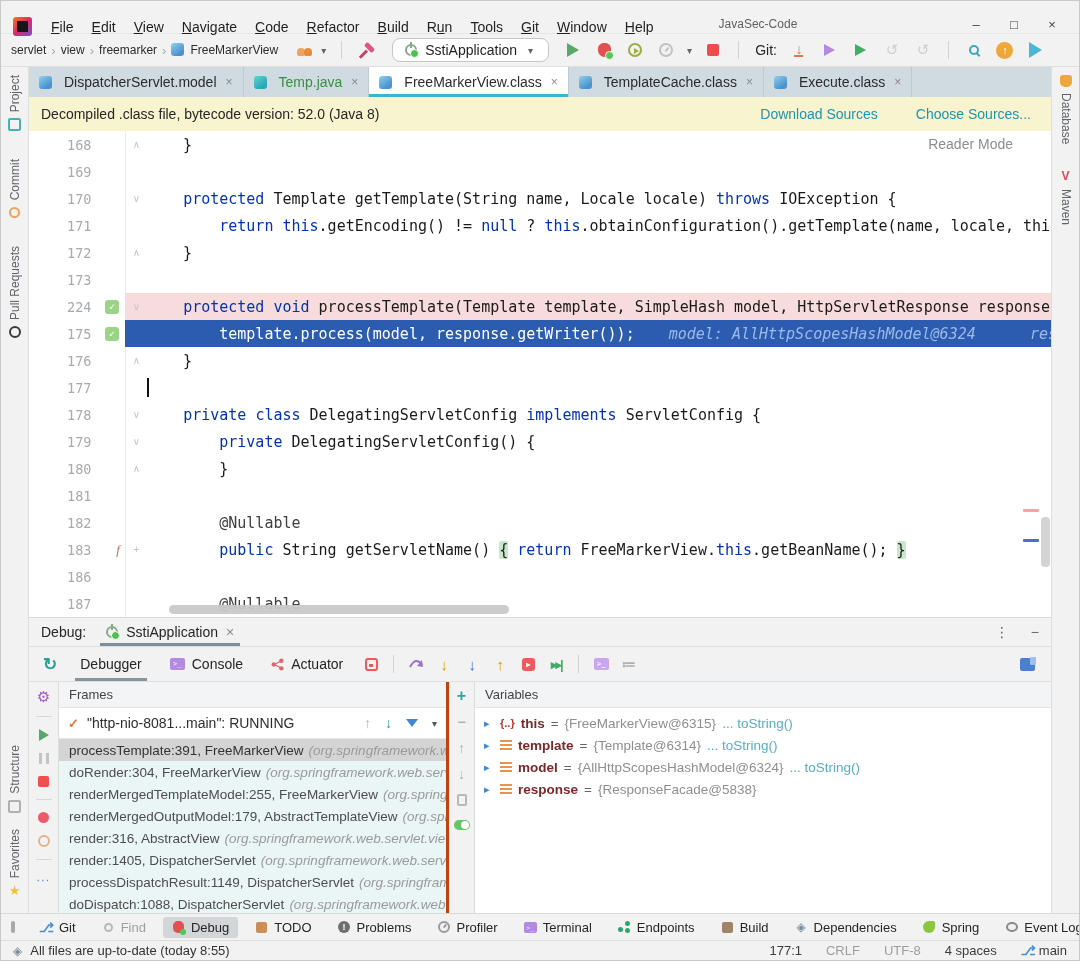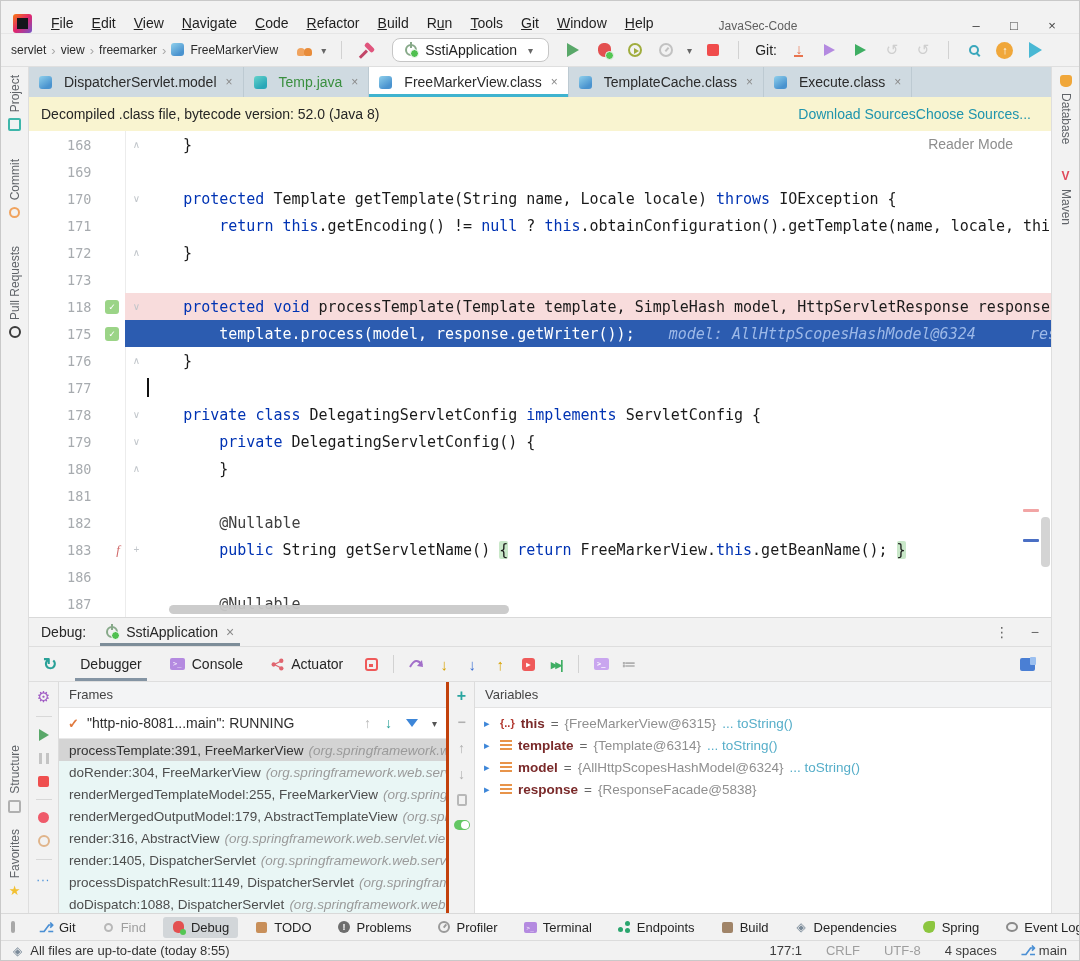--- a/index.html
+++ b/index.html
@@ -1,21 +1,21 @@
 <!DOCTYPE html>
 <html><head>
 <meta charset="utf-8">
 <style>
 *{margin:0;padding:0;box-sizing:border-box;}
 html,body{background:#e9e9e9;}
 body{font-family:"Liberation Sans",sans-serif;}
 .win{width:1080px;height:961px;background:#f2f2f2;overflow:hidden;display:flex;flex-direction:column;color:#1f1f1f;position:relative;border:1px solid #c9c9c9;}
 
 
-.titlebar{height:33px;display:flex;align-items:flex-end;padding:0 8px;flex:0 0 auto;border-bottom:1px solid #e6e6e6;}
+.titlebar{height:33px;display:flex;align-items:flex-start;padding:16px 8px;flex:0 0 auto;border-bottom:1px solid #e6e6e6;}
 .logo{width:19px;height:19px;border-radius:3px;background:linear-gradient(135deg,#f97a12,#e1256d 50%,#7256c9);margin:0 10px 0 4px;position:relative;flex:0 0 auto;}
 .logo::after{content:"";position:absolute;inset:4px;background:#15151a;}
 .menu{display:flex;}
 .menu-item{padding:2px 9px;font-size:14px;color:#1f1f1f;}
 .mn-u{text-decoration:underline;}
 .win-title{color:#5f5f5f;font-size:12px;margin-left:56px;}
 .win-controls{margin-left:auto;display:flex;gap:0;align-items:center;}
 .wc{width:38px;text-align:center;color:#444;font-size:13px;}
 
 
@@ -79,21 +79,21 @@
 
 .tabsrow{height:30px;background:#cfdae1;display:flex;align-items:stretch;flex:0 0 auto;overflow:hidden;}
 .tab{display:flex;align-items:center;gap:6px;padding:0 10px;border-right:1px solid #bdcad2;font-size:14px;color:#2b2b2b;position:relative;white-space:nowrap;}
 .tab.active{background:#fff;}
 .tab.active::after{content:"";position:absolute;left:0;right:0;bottom:0;height:3px;background:#3fb3cf;}
 .tab .x{color:#8a8a8a;font-size:12px;margin-left:3px;}
 .tab.mod .tlabel{color:#3a8f3f;}
 
 
 .banner{height:31px;background:#f9f4d0;display:flex;align-items:center;padding:17px 12px;font-size:14px;color:#262626;flex:0 0 auto;}
-.blinks{margin-left:auto;display:flex;margin-right:8px;}
+.blinks{margin-left:auto;display:flex;gap:38px;margin-right:8px;}
 .blink{color:#1f94ad;font-size:14px;}
 
 
 .editor{height:486px;flex:0 0 auto;background:#fff;position:relative;font-family:"DejaVu Sans Mono",monospace;font-size:15px;overflow:hidden;}
 .eline{height:27px;display:flex;align-items:center;}
 .lnum{width:70px;text-align:left;padding-left:38px;color:#a7abaf;font-size:13.5px;flex:0 0 auto;font-family:"DejaVu Sans Mono",monospace;}
 .bpbox{width:26px;display:flex;justify-content:center;flex:0 0 auto;}
 .bp{width:14px;height:14px;background:#9bd487;border-radius:3px;color:#fff;font-size:10px;display:flex;align-items:center;justify-content:center;}
 .hl{flex:1;display:flex;align-items:center;height:100%;min-width:0;}
 .eline.pink .hl{background:#f8dcdc;}
@@ -424,21 +424,21 @@
           </div>
           <div class="eline">
             <span class="lnum">173</span>
             <span class="bpbox"></span>
             <span class="hl">
               <span class="fold"></span>
               <span class="codeln"></span>
             </span>
           </div>
           <div class="eline pink">
-            <span class="lnum">118</span>
+            <span class="lnum">224</span>
             <span class="bpbox">
               <span class="bp">✓</span>
             </span>
             <span class="hl">
               <span class="fold">∨</span>
               <span class="codeln"><span class="c-p">    </span><span class="c-k">protected</span><span class="c-p"> </span><span class="c-k">void</span><span class="c-p"> processTemplate(Template template, SimpleHash model, HttpServletResponse response) </span></span>
             </span>
           </div>
           <div class="eline blue">
             <span class="lnum">175</span>

